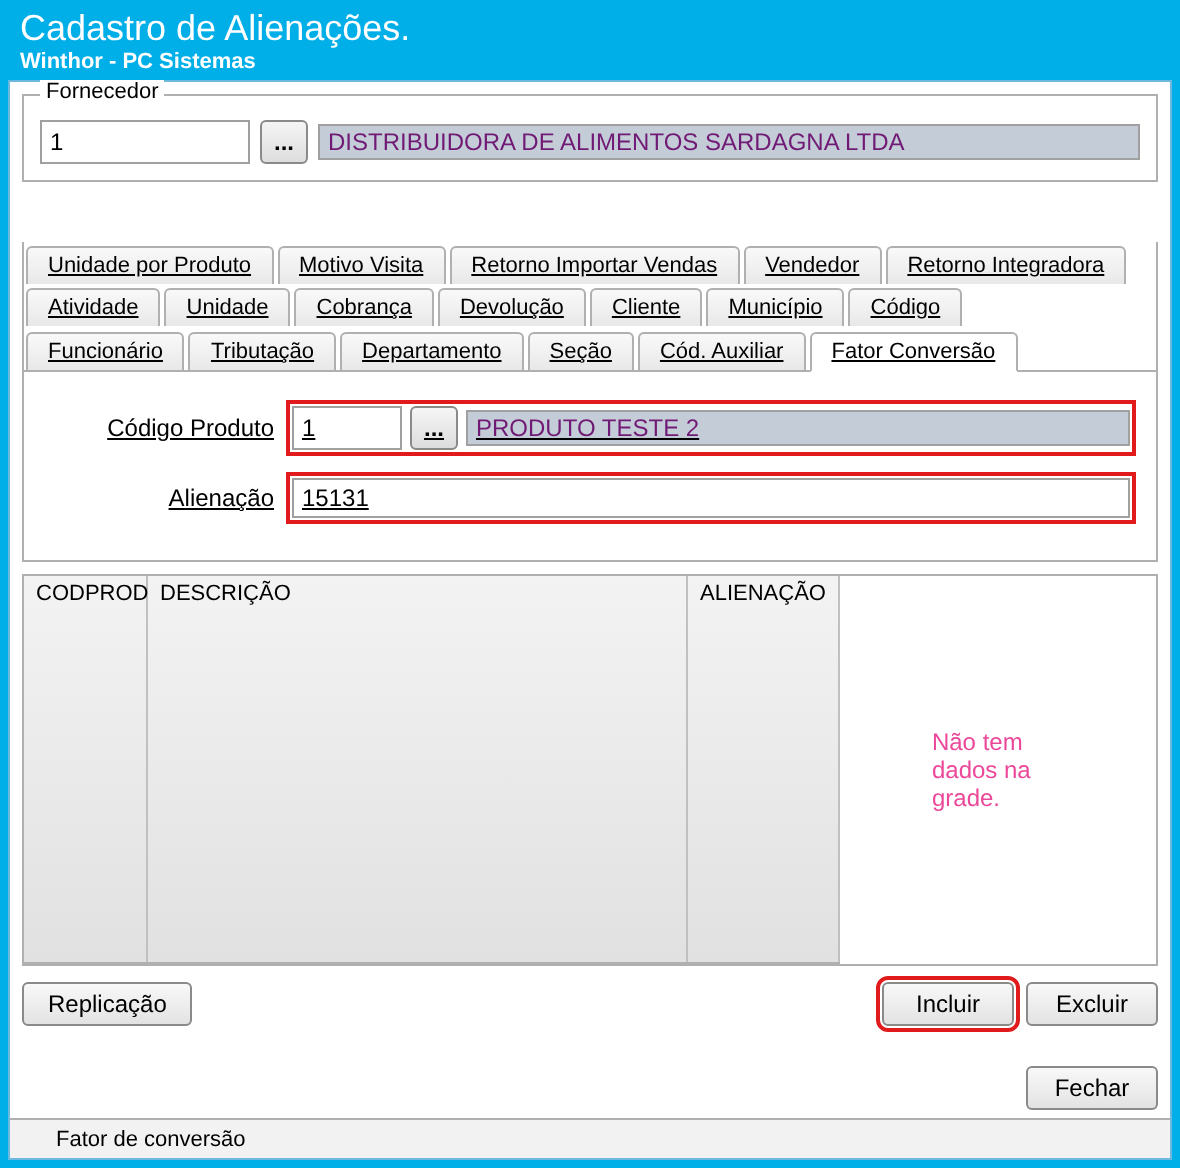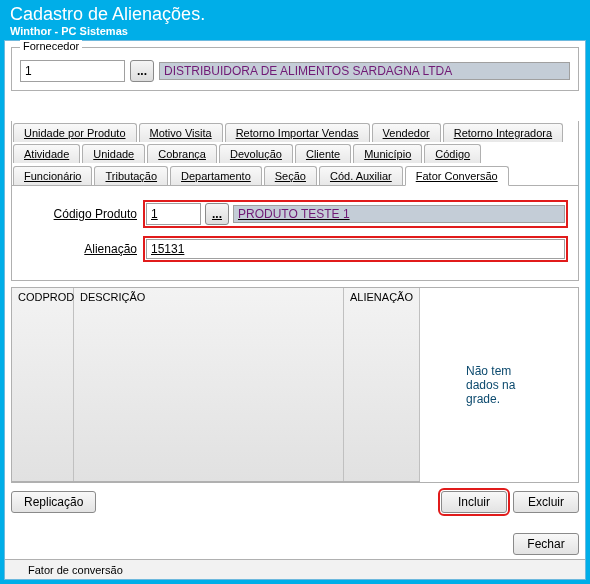--- a/index.html
+++ b/index.html
@@ -168,21 +168,21 @@
     padding: 3px 6px;
   }
   .col-cod { width: 62px;}
   .col-desc { width: 270px;}
   .col-alien { flex: 1; }
   .grid-body {
     flex: 1;
     display: flex;
     align-items: center;
     justify-content: center;
-    color: #0c4a6e;
+    color: #ec4899;
     font-size: 12px;
   }
   .grid-footer {
     height: 16px;
     background: linear-gradient(#f3f3f3,#e1e1e1);
     border-top: 1px solid #b0b0b0;
   }
 
   .button-row {
     display: flex;
@@ -262,21 +262,21 @@
           <div class="tab">Cód. Auxiliar</div>
           <div class="tab active">Fator Conversão</div>
           <div style="flex-basis: 100%; height: 0px;"></div>
         </div>
       <div class="panel">
         <div class="form-row">
           <label>Código Produto</label>
           <div class="hl-red">
             <input class="num-input" value="1" style="">
             <button class="lookup-btn">...</button>
-            <div class="readonly-field">PRODUTO TESTE 1</div>
+            <div class="readonly-field">PRODUTO TESTE 2</div>
           </div>
         </div>
         <div class="form-row">
           <label>Alienação</label>
           <div class="hl-red">
             <input class="alien-input" value="15131" style="">
           </div>
         </div>
       </div>
     </div>

